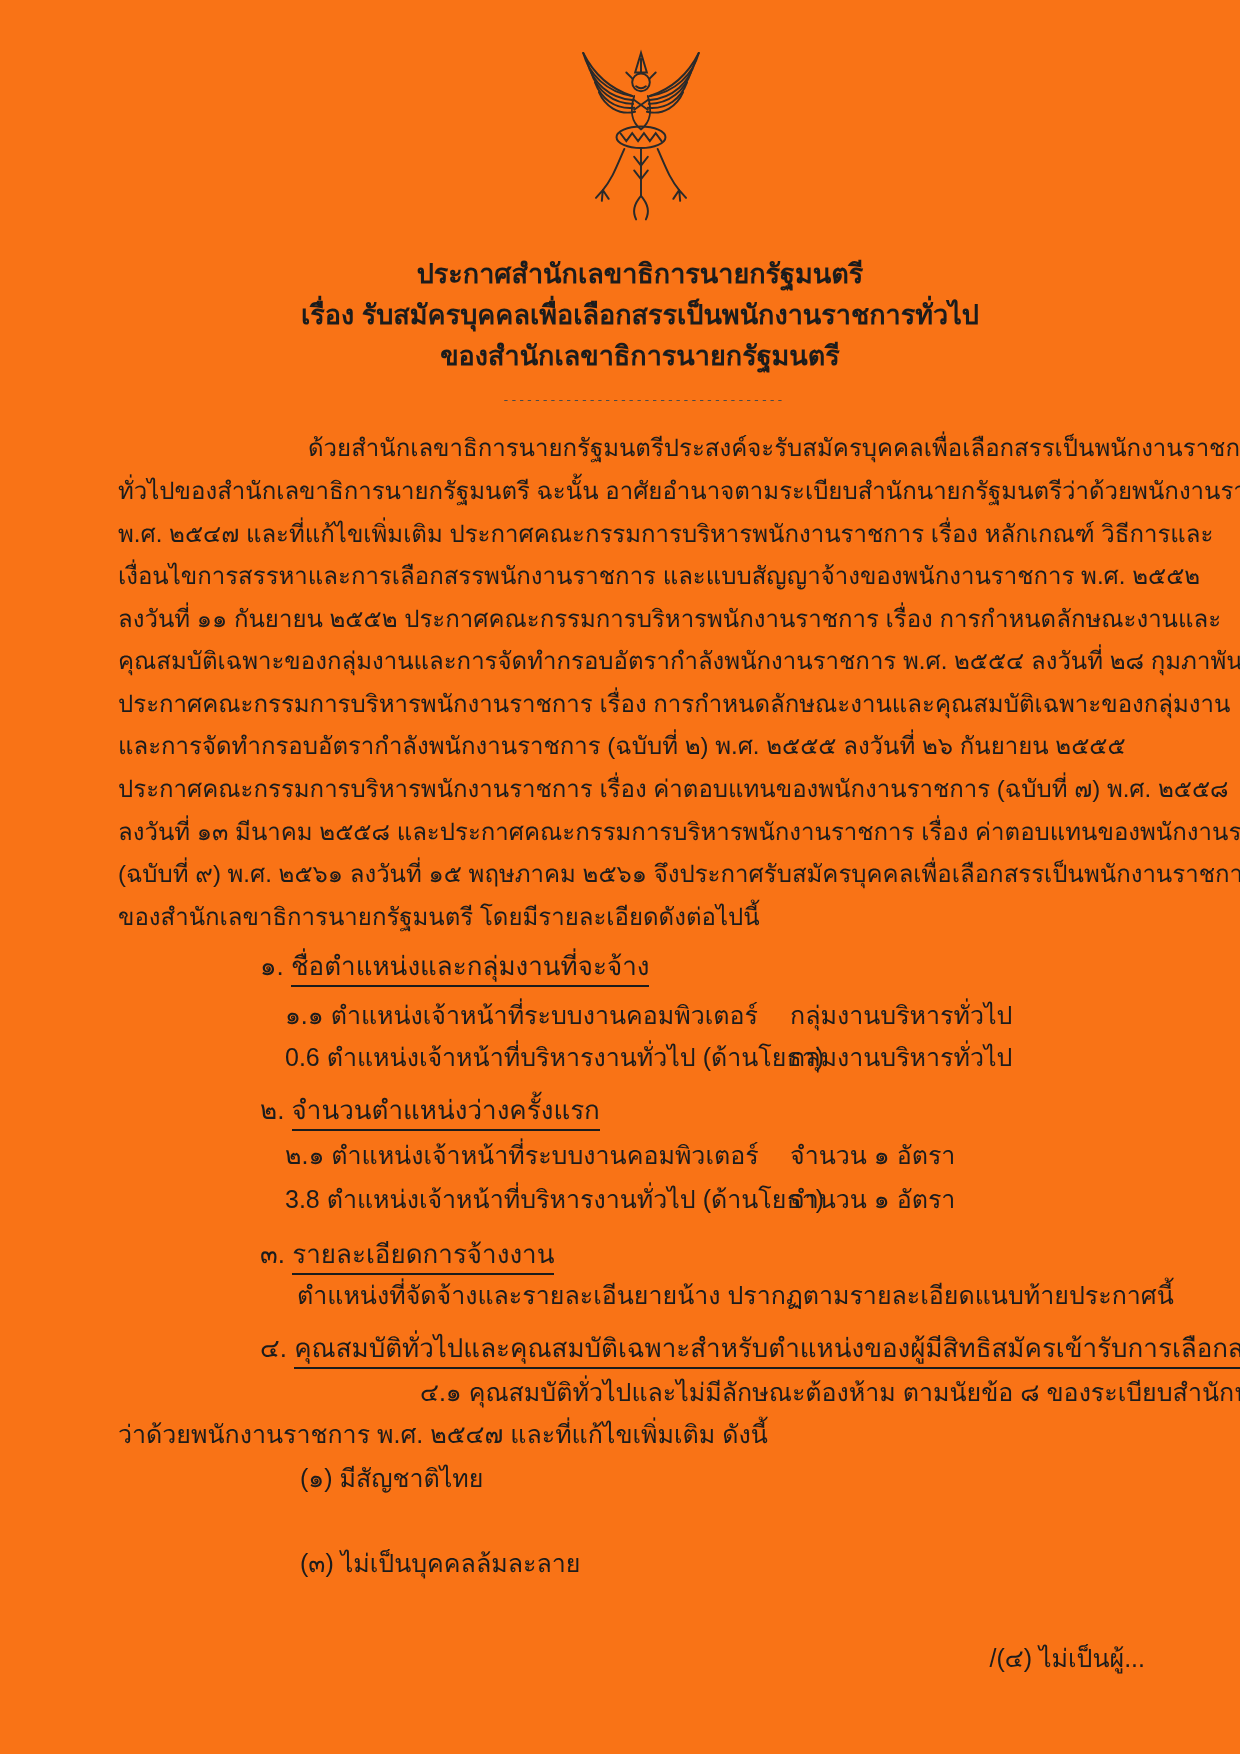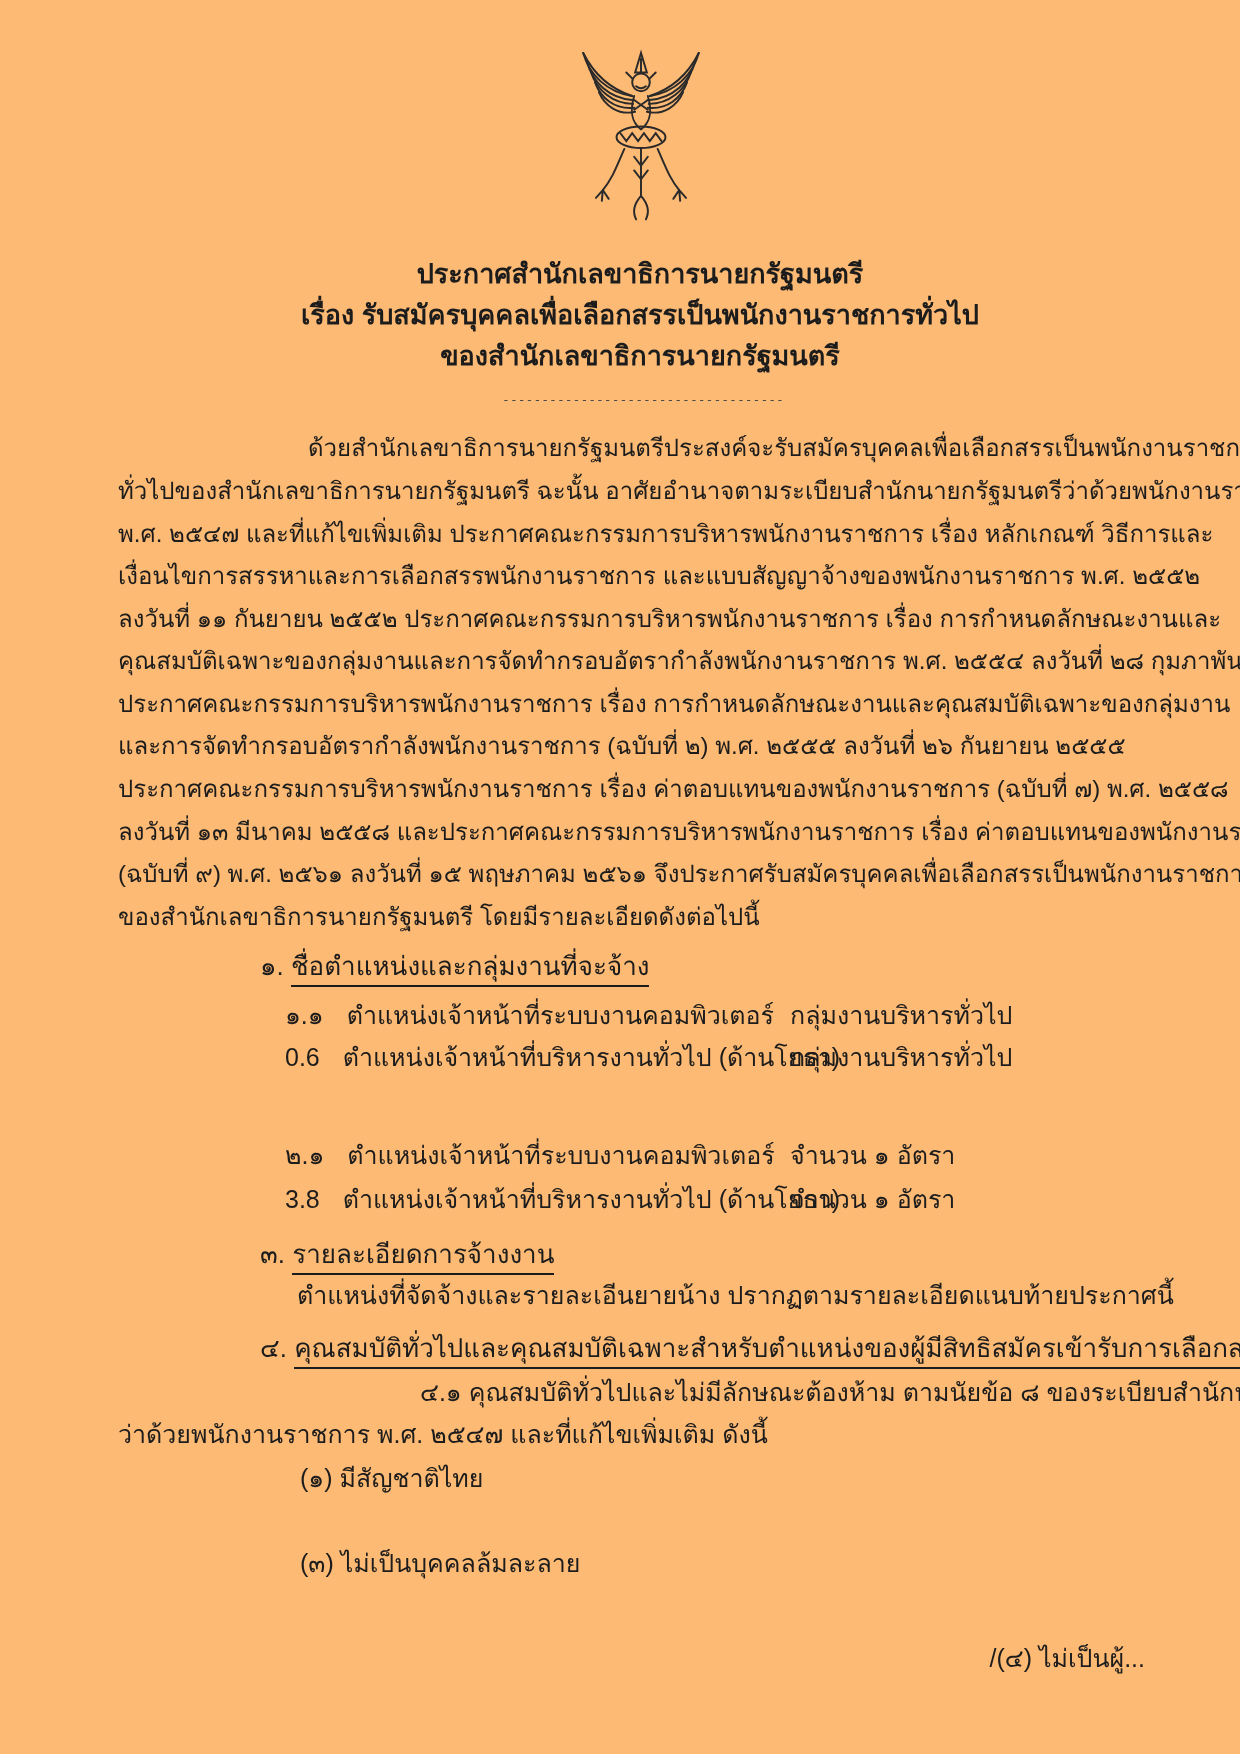--- a/index.html
+++ b/index.html
@@ -1,41 +1,41 @@
 <!DOCTYPE html>
 <html lang="th"><head>
 <meta charset="utf-8">
 <style>
   html,body{margin:0;padding:0;background:#e8e8e8;}
   .page{
     position:relative;
     width:1240px;height:1754px;
     margin:0 auto;
-    background:#fdba74;
+    background:#f97316;
     color:#1c1c1c;
     font-family:"Liberation Sans","DejaVu Sans",sans-serif;
     overflow:hidden;
   }
   .abs{position:absolute;white-space:nowrap;line-height:1.25;}
   
   .emblem{position:absolute;left:548px;top:44px;width:186px;height:202px;}
   
   .title-block{
     position:absolute;left:40px;top:254px;width:1200px;
     text-align:center;font-weight:bold;font-size:27px;line-height:41px;
   }
   .divider{
     position:absolute;left:498px;top:392px;width:290px;
     font-family:"DejaVu Sans Mono",monospace;font-size:13px;letter-spacing:0px;
     color:#4a4a4a;text-align:center;white-space:nowrap;
   }
   .intro-line{position:absolute;left:118px;font-size:24px;white-space:nowrap;}
   .sec-head{font-weight:normal;font-size:26px;}
   .sec-title-underline{border-bottom:2.5px solid #1c1c1c;padding-bottom:2px;display:inline-block;}
-  .row-no{display:inline-block;margin-right:16px;text-align:right;}
+  .row-no{display:inline-block;text-align:right;}
   .body-25{font-size:25px;}
   .footer-note{position:absolute;top:1638px;right:95px;font-size:25px;white-space:nowrap;}
 </style>
 </head>
 <body>
 
 <div class="page">
 
   <svg class="emblem" viewBox="0 0 190 200" aria-hidden="true">
     <g stroke="#2a2a2a" fill="none" stroke-width="2" stroke-linecap="round">
@@ -111,20 +111,24 @@
     <span class="row-no">๑.๑</span>
     <span>ตำแหน่งเจ้าหน้าที่ระบบงานคอมพิวเตอร์</span>
   </div>
   <div class="abs body-25" style="left:790px;top:1000px">กลุ่มงานบริหารทั่วไป</div>
   <div class="abs body-25" style="left:285px;top:1042px">
     <span class="row-no">0.6</span>
     <span>ตำแหน่งเจ้าหน้าที่บริหารงานทั่วไป (ด้านโยธา)</span>
   </div>
   <div class="abs body-25" style="left:790px;top:1042px">กลุ่มงานบริหารทั่วไป</div>
 
+  <div class="abs sec-head" style="left:260px;top:1094px">
+    <span>๒.</span>
+    <span class="sec-title-underline">จำนวนตำแหน่งว่างครั้งแรก</span>
+  </div>
   <div class="abs body-25" style="left:285px;top:1140px">
     <span class="row-no">๒.๑</span>
     <span>ตำแหน่งเจ้าหน้าที่ระบบงานคอมพิวเตอร์</span>
   </div>
   <div class="abs body-25" style="left:790px;top:1140px">จำนวน ๑ อัตรา</div>
   <div class="abs body-25" style="left:285px;top:1184px">
     <span class="row-no">3.8</span>
     <span>ตำแหน่งเจ้าหน้าที่บริหารงานทั่วไป (ด้านโยธา)</span>
   </div>
   <div class="abs body-25" style="left:790px;top:1184px">จำนวน ๑ อัตรา</div>

